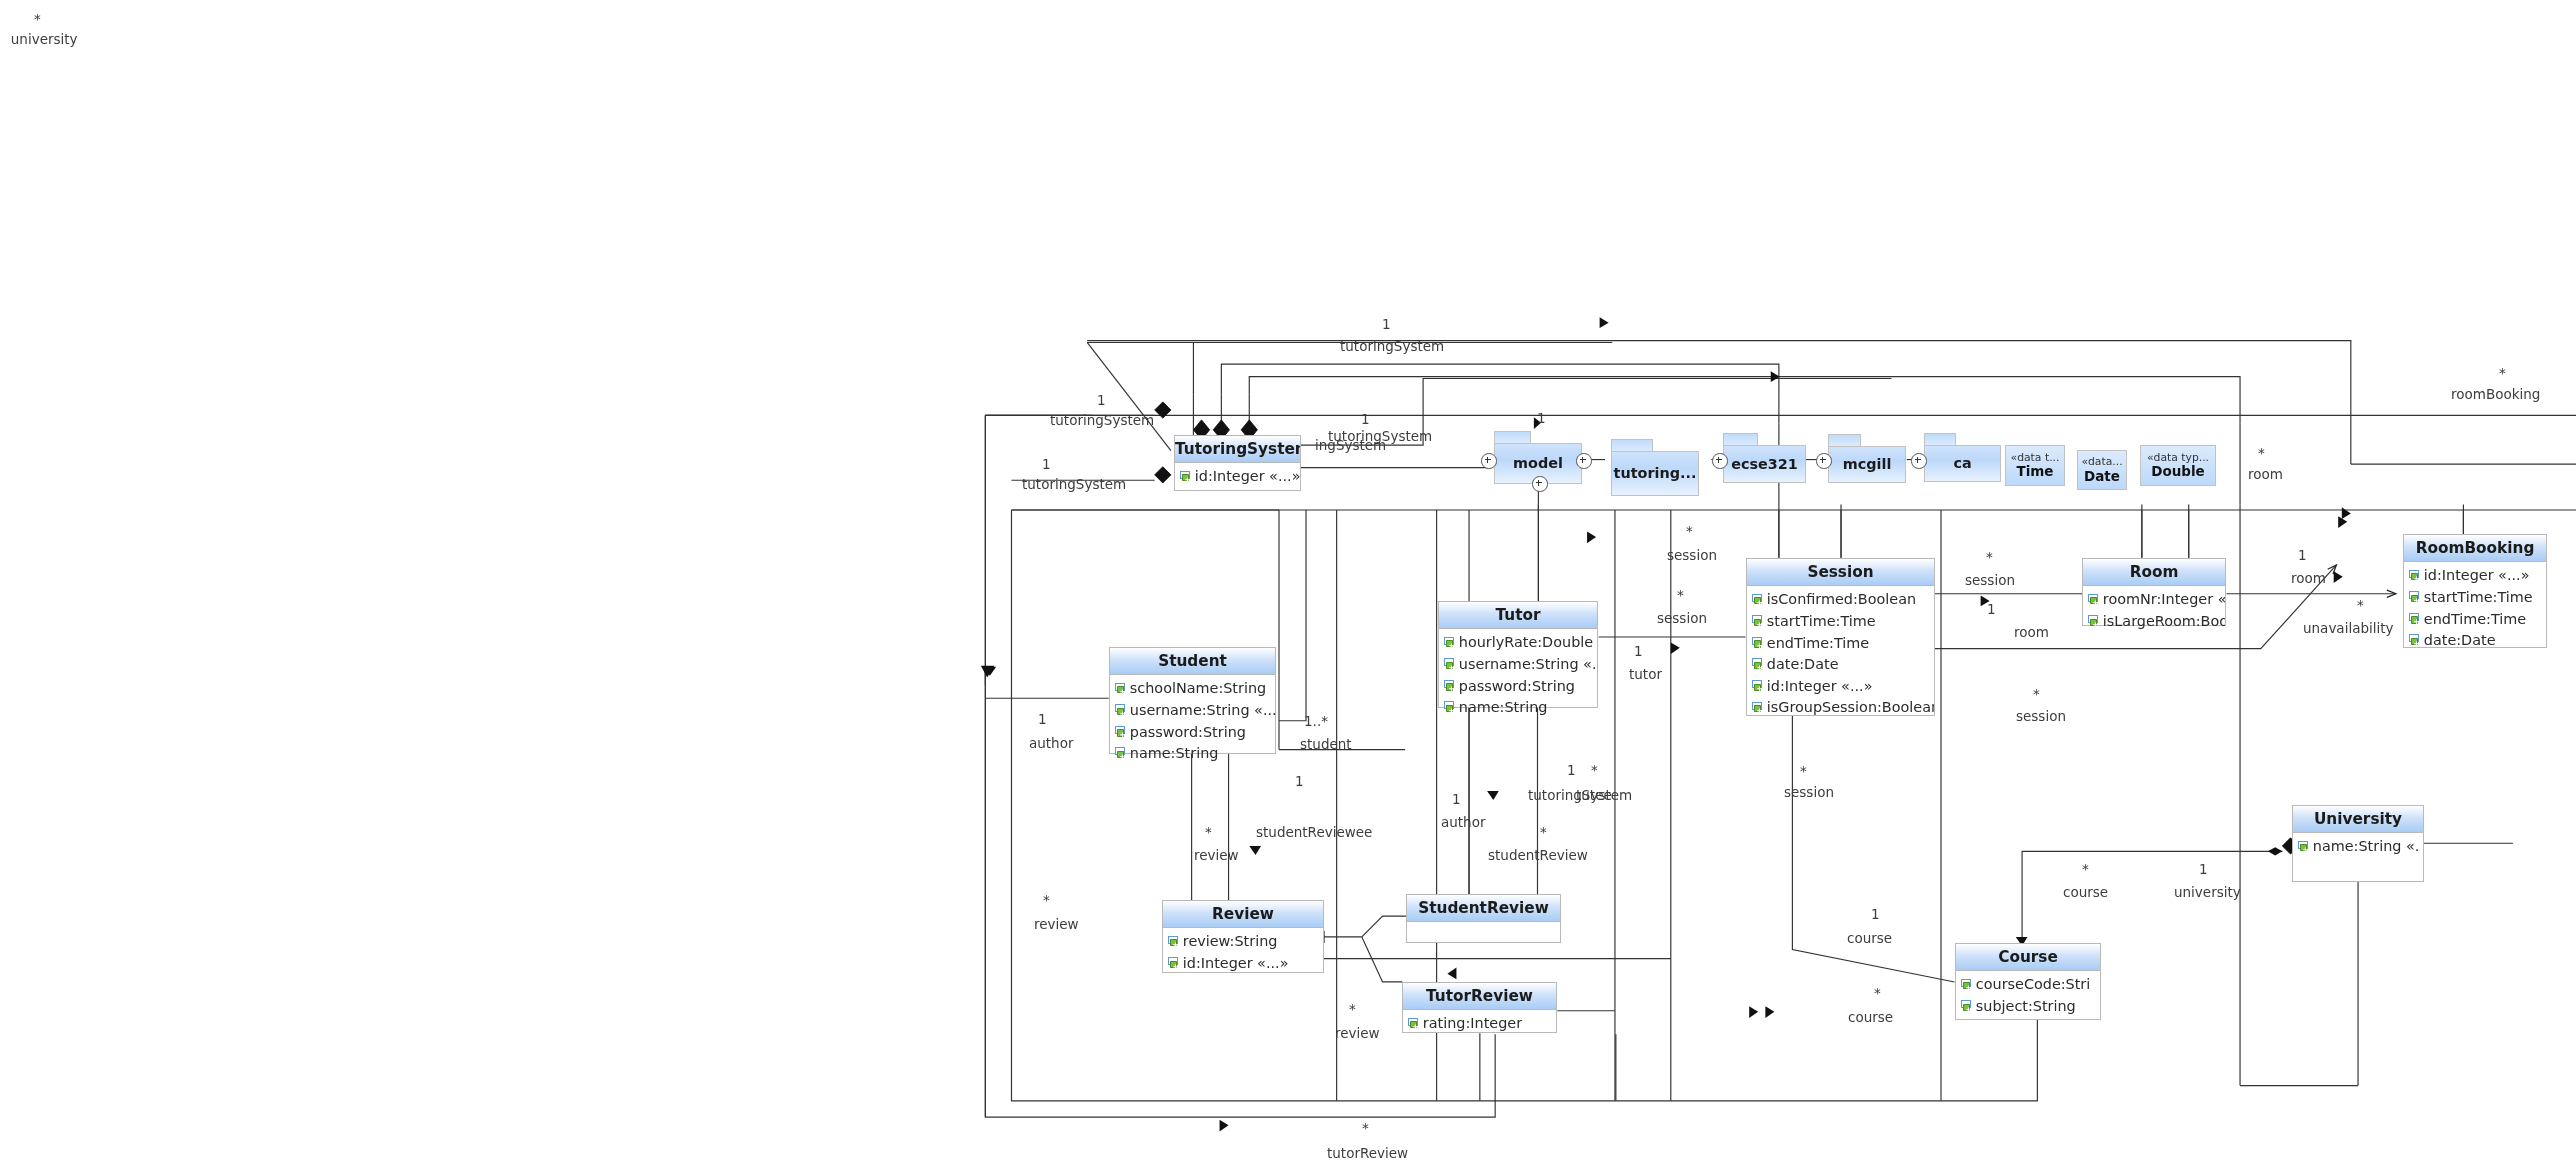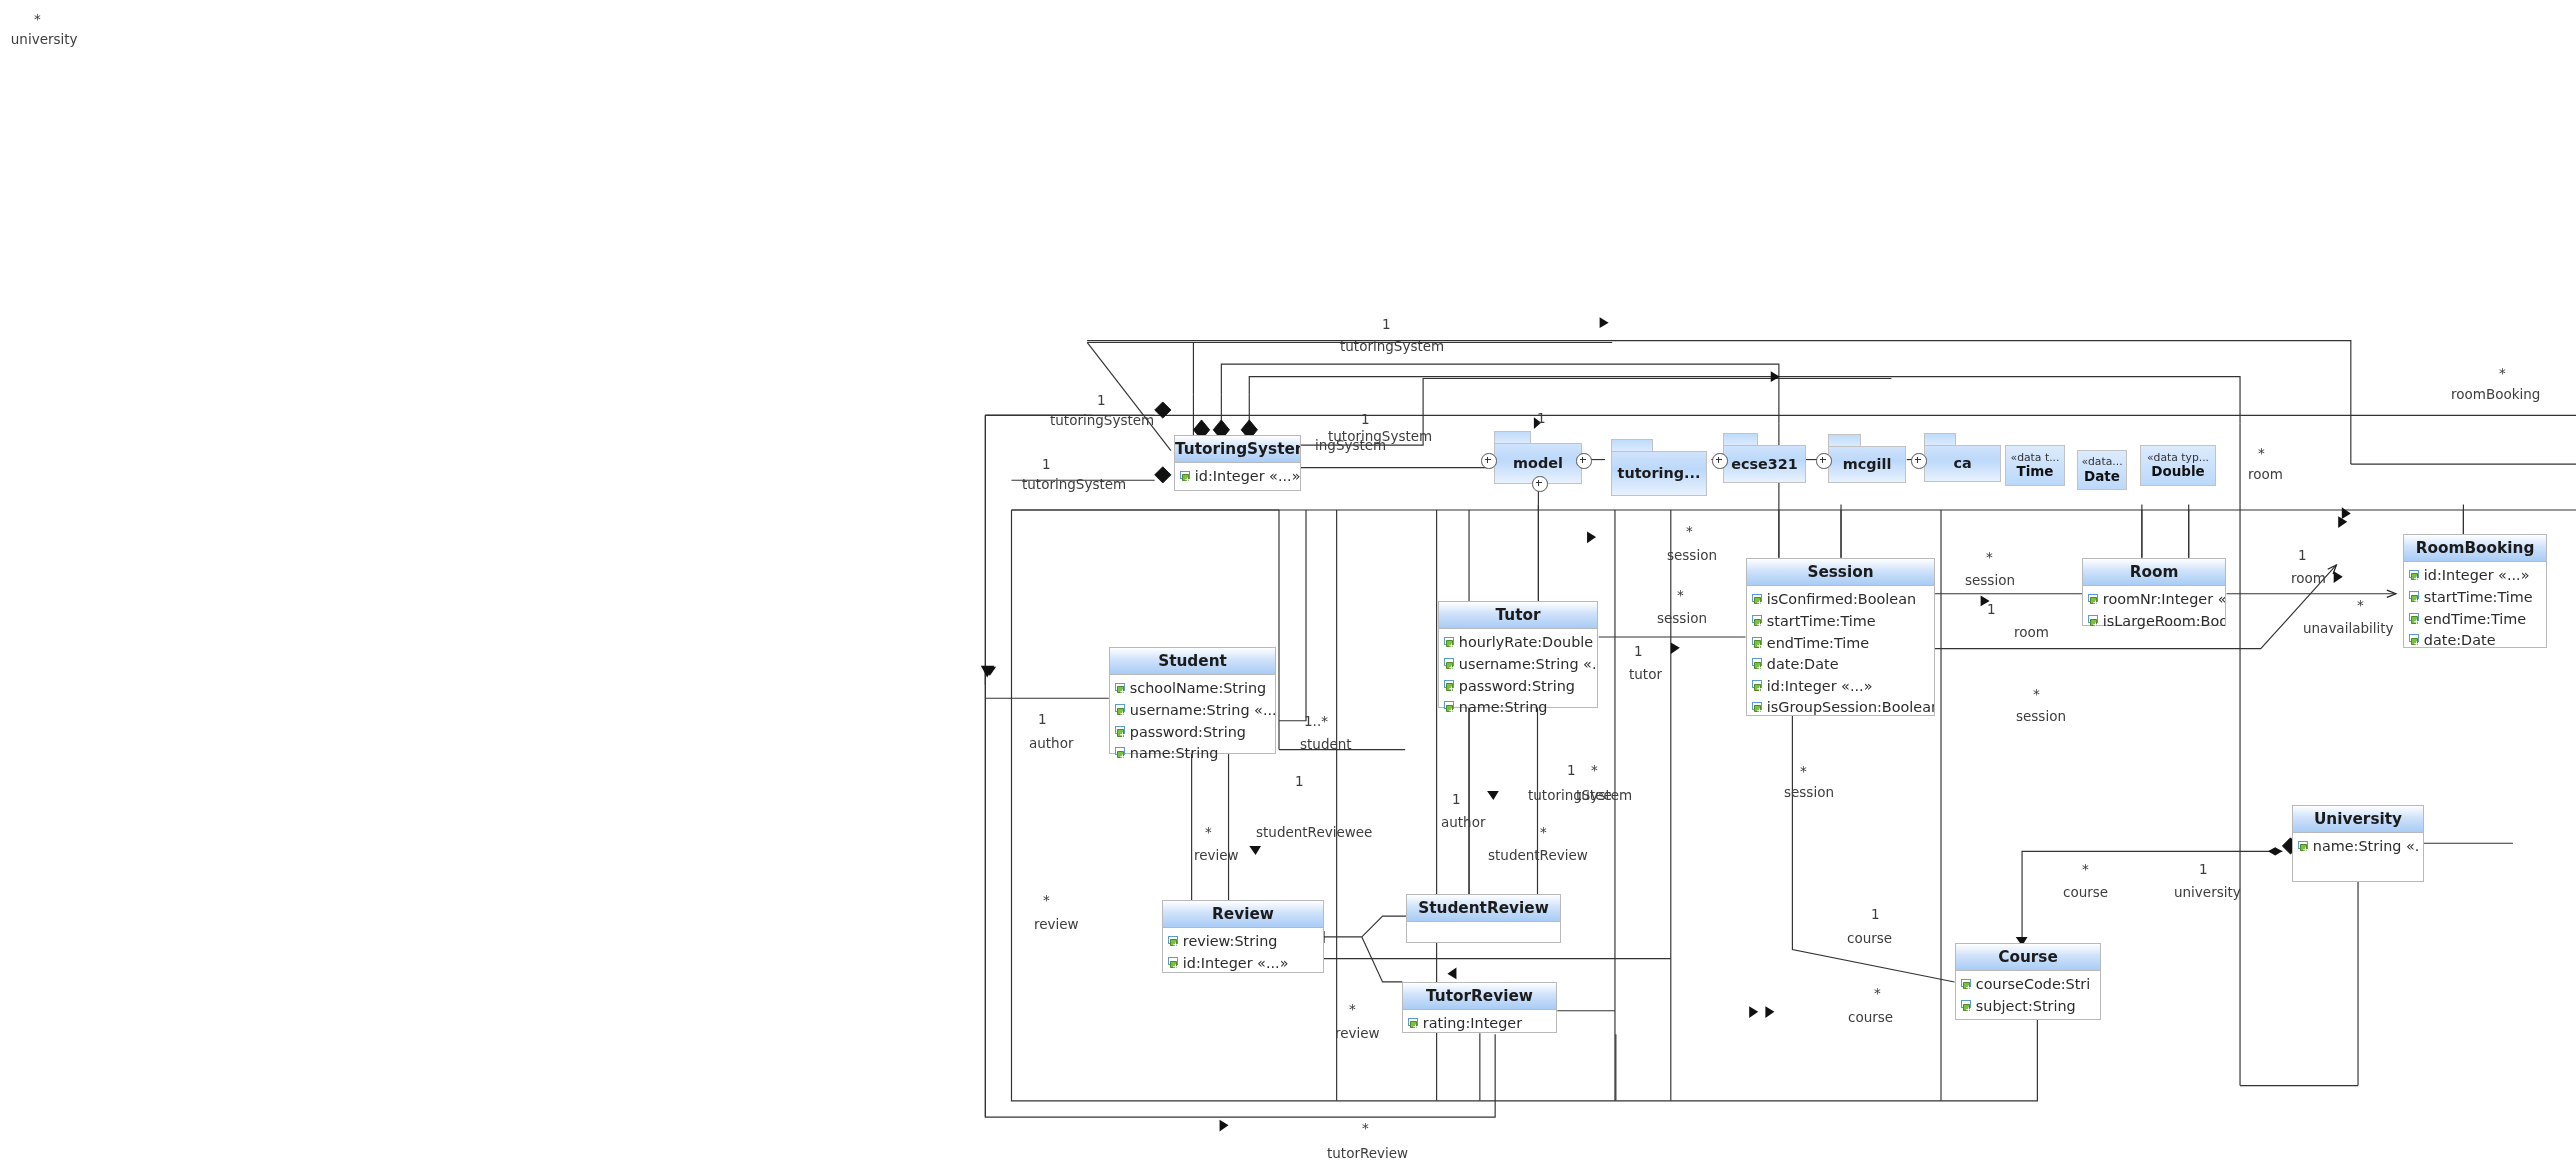--- a/index.html
+++ b/index.html
@@ -549,21 +549,21 @@
               <span class="attr-plus">+</span>
             </span>
             <span>rating:Integer</span>
           </div>
         </div>
       </div>
       <div class="uml-package" style="left: 1494px; top: 431px; width: 88px; height: 52px;">
         <div class="pkg-tab" style="width: 37px;"></div>
         <div class="pkg-body" style="height: 41px;">model</div>
       </div>
-      <div class="uml-package" style="left: 1611px; top: 439px; width: 96px; height: 57px;">
+      <div class="uml-package" style="left: 1611px; top: 439px; width: 88px; height: 57px;">
         <div class="pkg-tab" style="width: 42px;"></div>
         <div class="pkg-body" style="height: 45px;">tutoring...</div>
       </div>
       <div class="uml-package" style="left: 1723px; top: 433px; width: 83px; height: 50px;">
         <div class="pkg-tab" style="width: 35px;"></div>
         <div class="pkg-body" style="height: 38px; text-align: right;">ecse321</div>
       </div>
       <div class="uml-package" style="left: 1828px; top: 434px; width: 78px; height: 49px;">
         <div class="pkg-tab" style="width: 33px;"></div>
         <div class="pkg-body" style="height: 37px;">mcgill</div>

